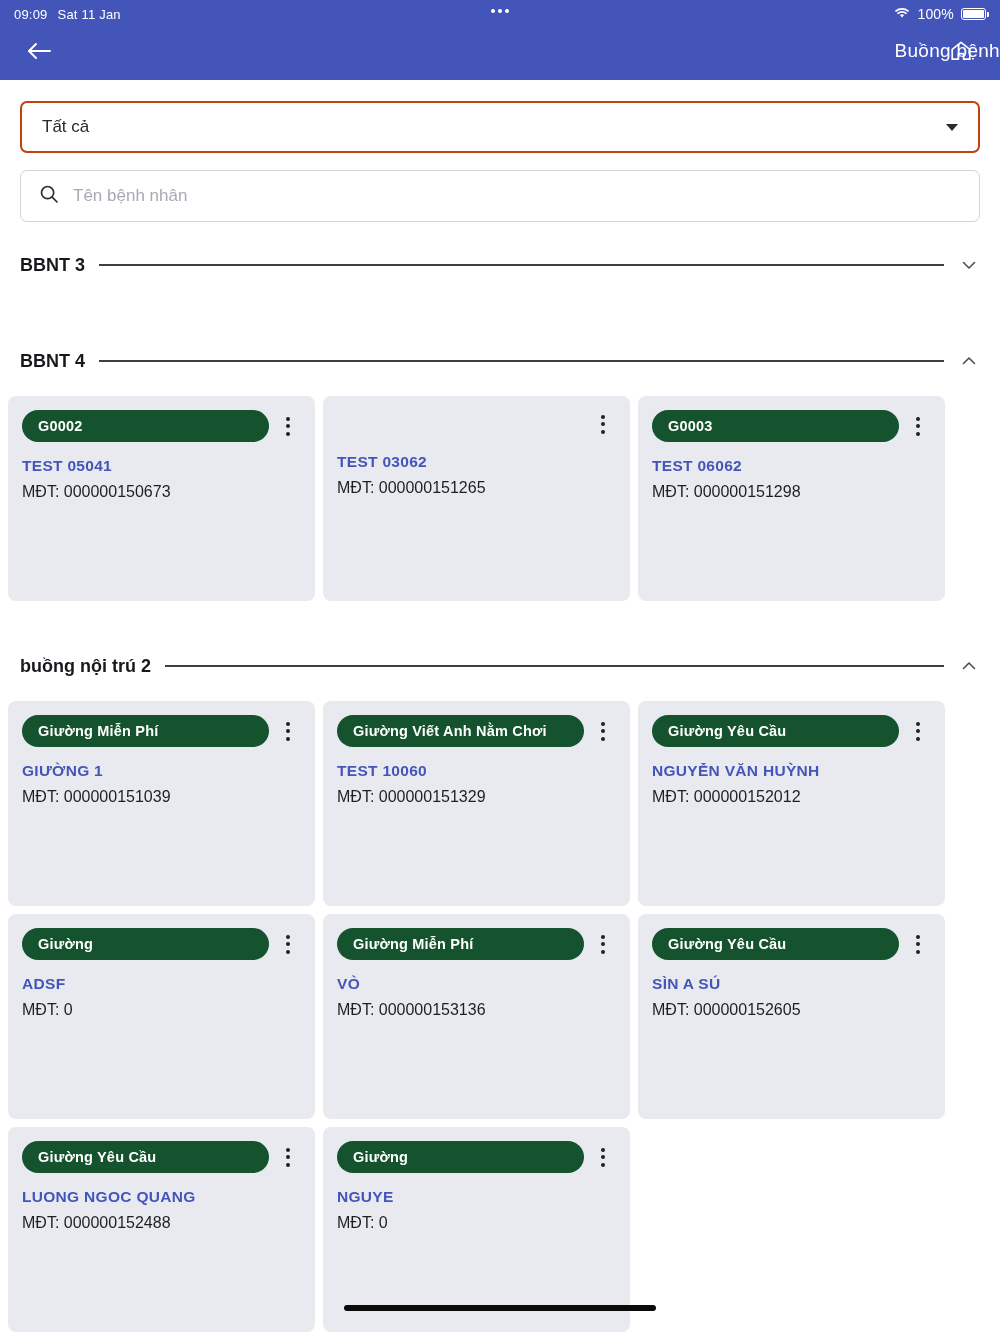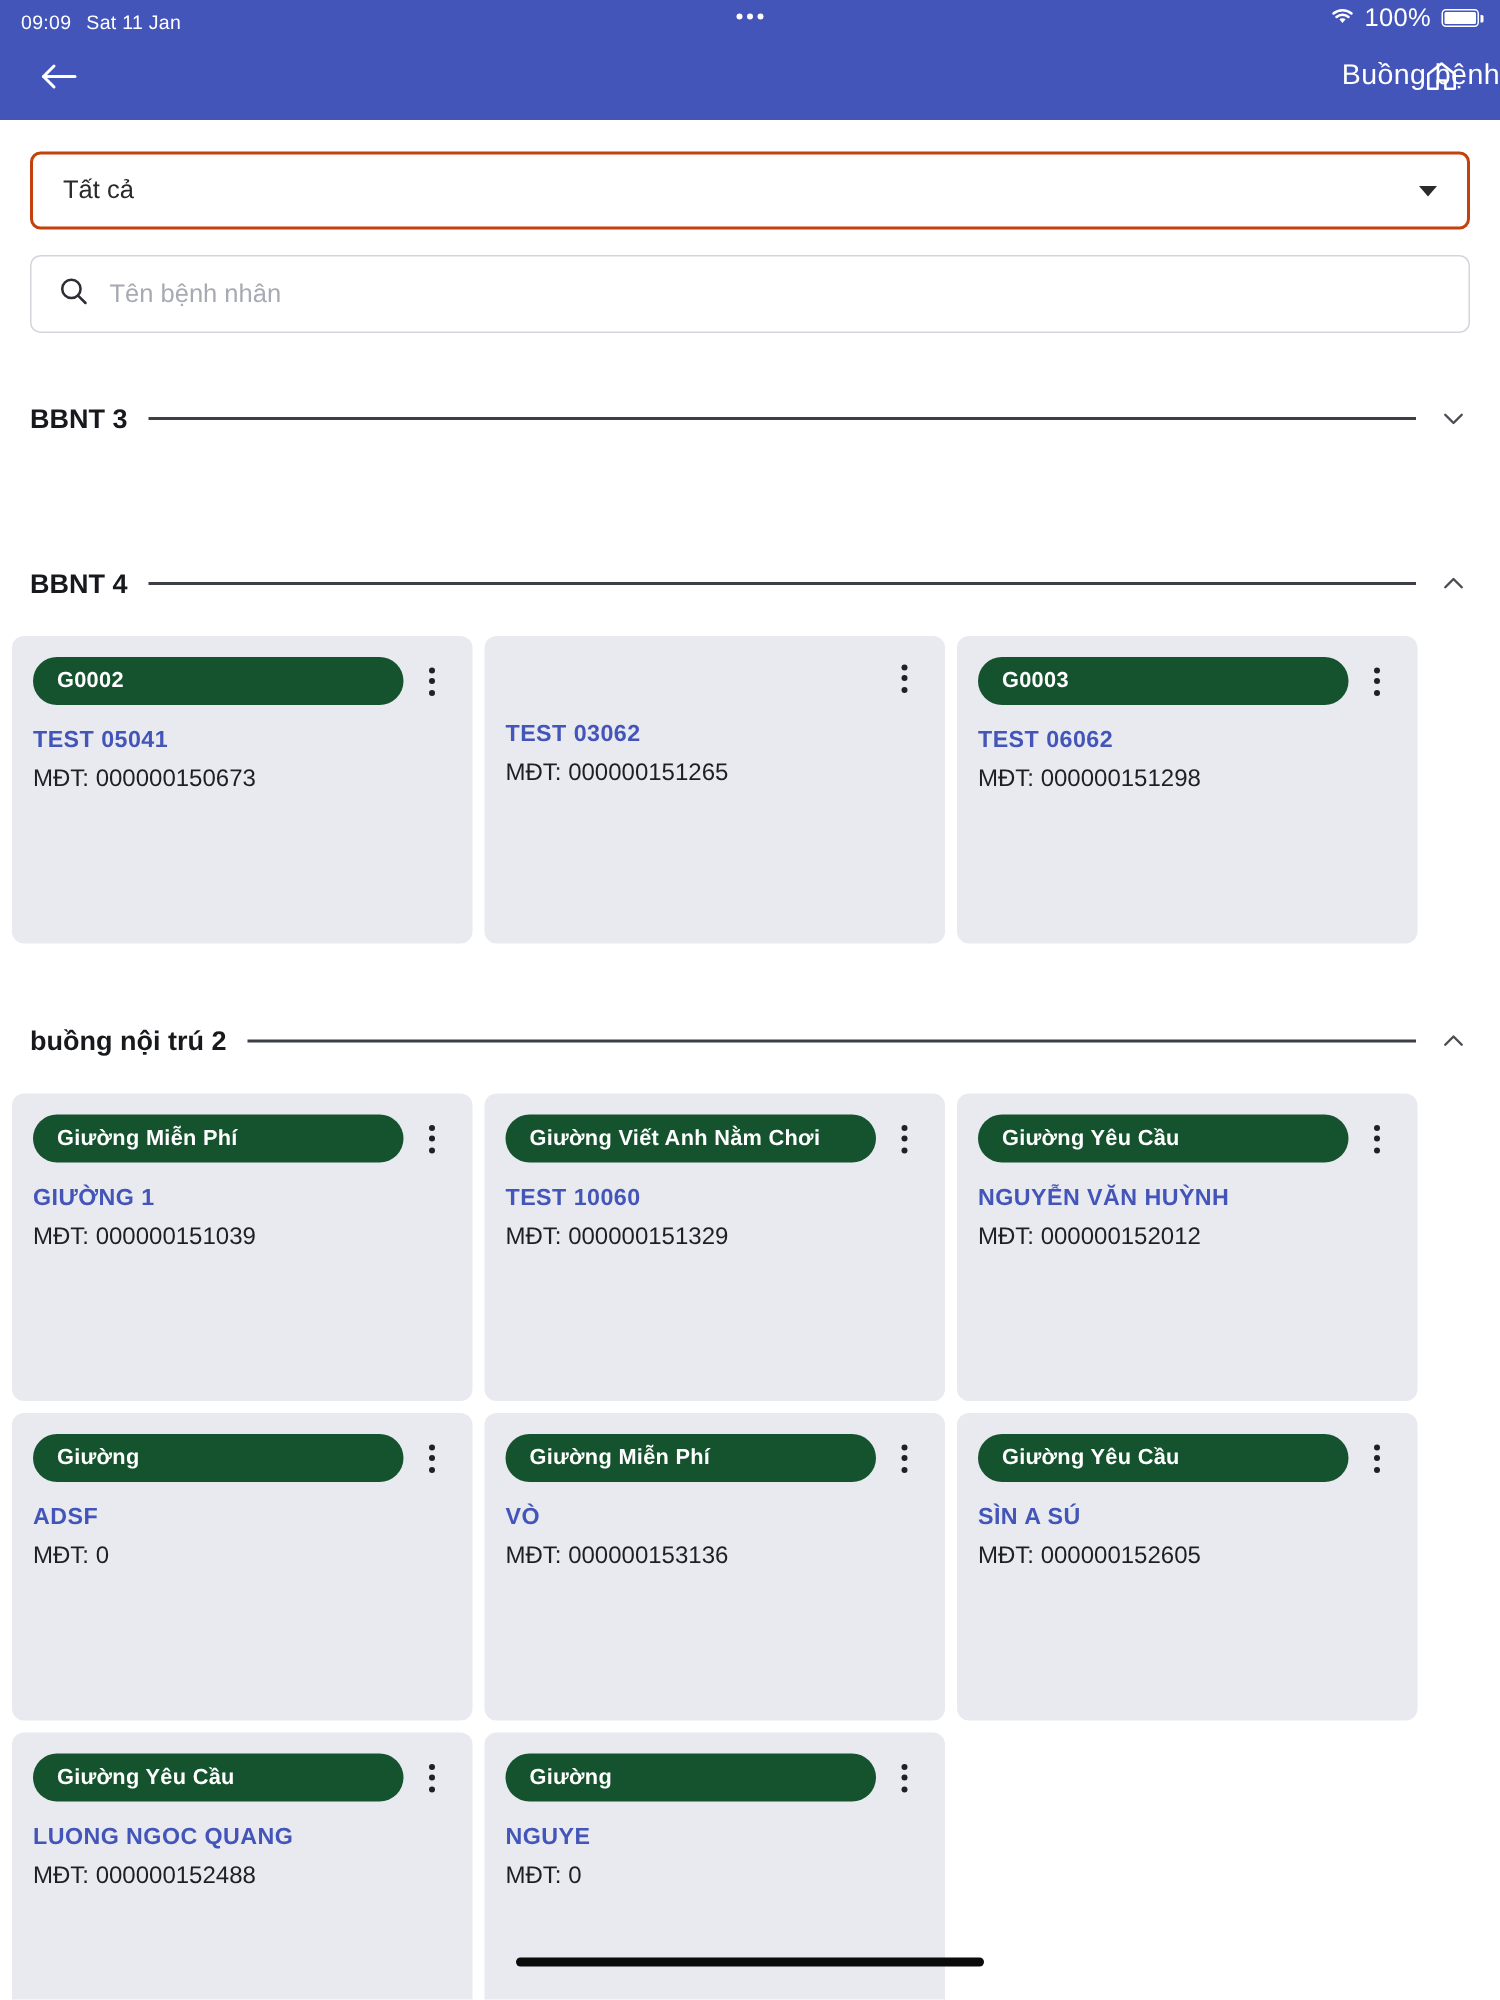--- a/index.html
+++ b/index.html
@@ -29,21 +29,21 @@
   .sb-date { font-size: 13px; }
   .sb-center {
     position: absolute; left: 0; right: 0; top: 0; bottom: 0;
     display: flex; align-items: center; justify-content: center;
     pointer-events: none;
   }
   .sb-dots { display: flex; gap: 3px; }
   .sb-dots i { width: 4px; height: 4px; border-radius: 50%; background: #ffffff; display: block; }
   .sb-right {
     margin-left: auto; display: flex; align-items: center; gap: 7px;
-    font-size: 17px; white-space: nowrap; z-index: 2;
+    font-size: 14px; white-space: nowrap; z-index: 2;
   }
   .wifi-icon { display: block; }
   .battery {
     width: 25px; height: 12px; border: 1.6px solid #ffffff; border-radius: 3px;
     position: relative; display: block;
   }
   .battery::after {
     content: ""; position: absolute; right: -4px; top: 3px;
     width: 2px; height: 5px; background: #ffffff; border-radius: 0 1px 1px 0;
   }
@@ -110,21 +110,21 @@
     border: none; outline: none; background: transparent;
     font-family: inherit; font-size: 17px; color: #2a2a2a;
     margin-left: 14px; flex: 1; height: 100%;
   }
   .search-input::placeholder { color: #a7aab3; }
 
   
   .section-head {
     display: flex;
     align-items: center;
-    margin-top: 46px;
+    margin-top: 32px;
     gap: 14px;
     cursor: pointer;
   }
   .section-title {
     font-size: 18px;
     font-weight: bold;
     color: #17191d;
     white-space: nowrap;
   }
   .section-rule {

